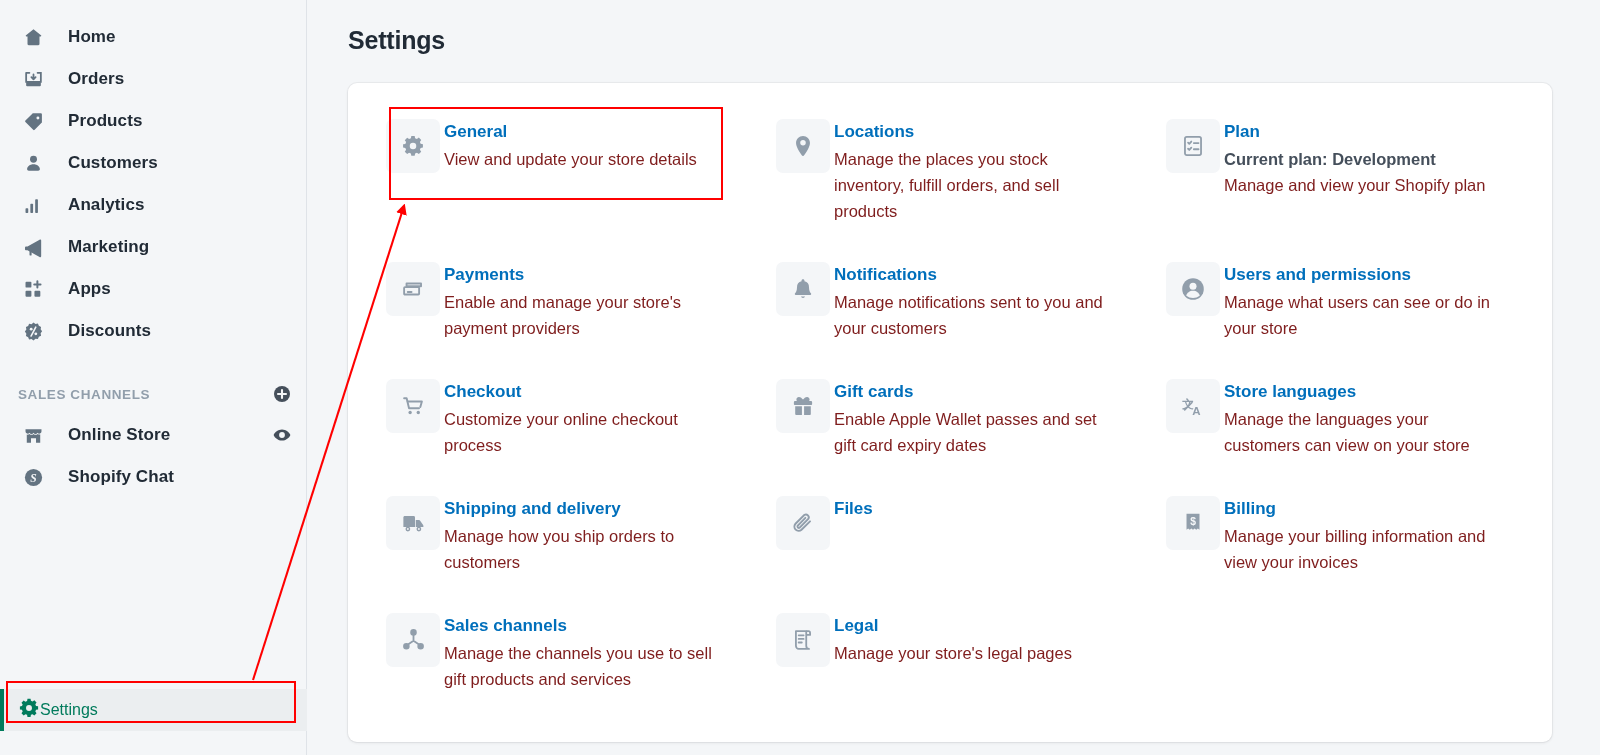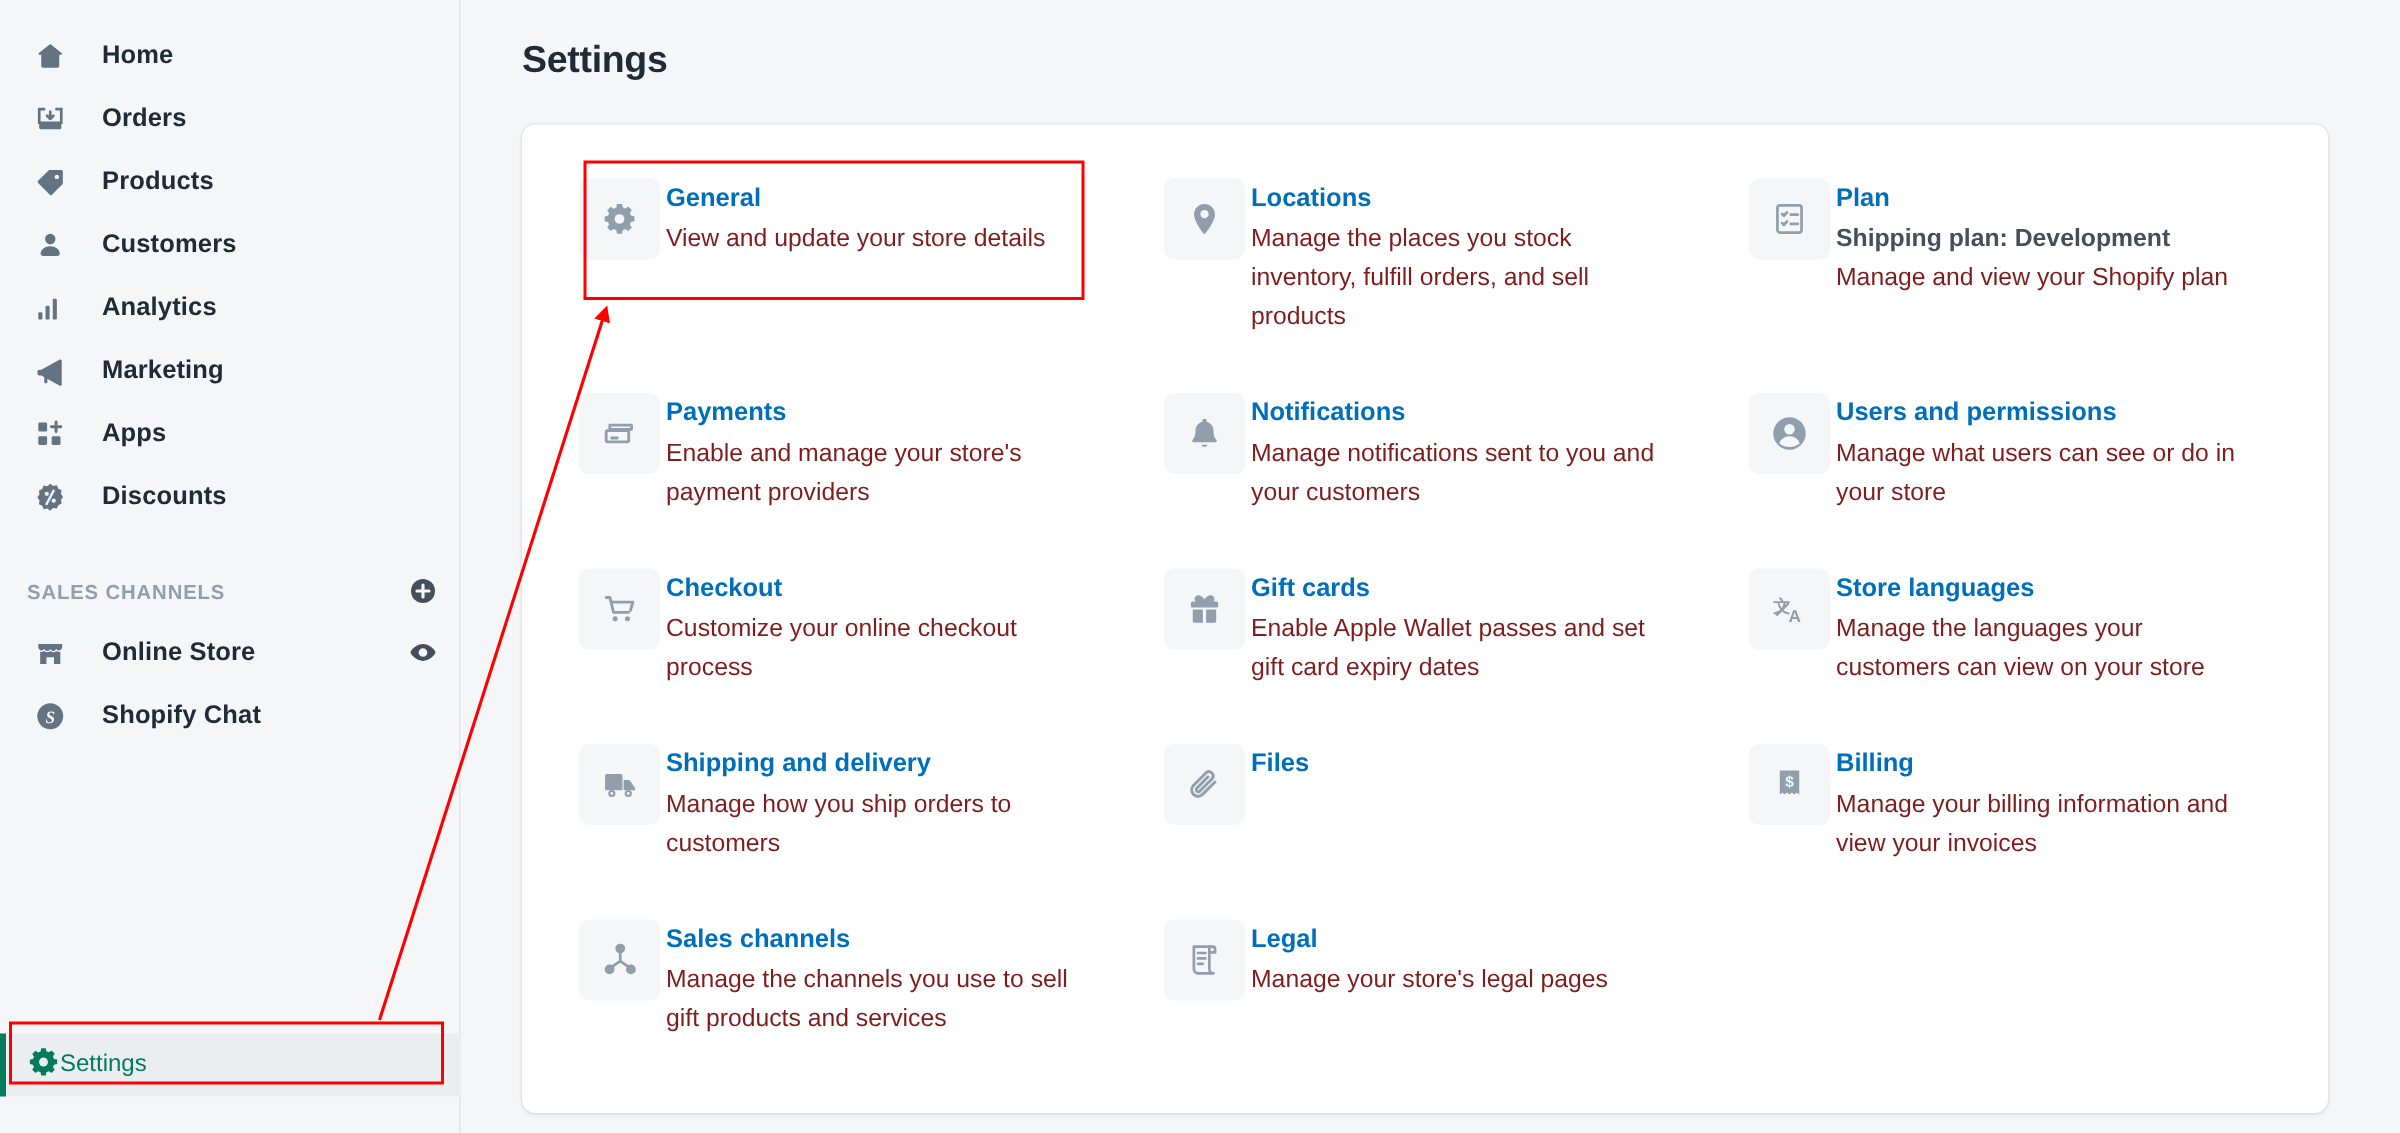--- a/index.html
+++ b/index.html
@@ -385,21 +385,21 @@
         <div class="setting-item">
           <span class="setting-icon">
             <svg width="24" height="24" viewBox="0 0 20 20" fill="none" stroke="currentColor" stroke-width="1.5">
                 <rect x="3.3" y="2.4" width="13.4" height="15.2" rx="1.5"></rect>
                 <path d="M5.9 7.2l1 1 1.7-1.9M5.9 12.3l1 1 1.7-1.9" stroke-linecap="round" stroke-linejoin="round"></path>
                 <path d="M10.7 7.6h3.9M10.7 12.7h3.9" stroke-linecap="round"></path>
               </svg>
           </span>
           <div class="setting-body">
             <div class="setting-title">Plan</div>
-            <span class="setting-strong">Shipping plan: Development</span>
+            <span class="setting-strong">Current plan: Development</span>
             <div class="setting-sub">Manage and view your Shopify plan</div>
           </div>
         </div>
 
         <div class="setting-item">
           <span class="setting-icon">
             <svg width="24" height="24" viewBox="0 0 20 20" fill="none" stroke="currentColor" stroke-width="1.55">
                 <path d="M4.6 5.4h12.1v2.3H4.6z" stroke-linejoin="round"></path>
                 <path d="M3.3 8.4h11.1c.4 0 .7.3.7.7v4.8c0 .4-.3.7-.7.7H3.3a.7.7 0 0 1-.7-.7V9.1c0-.4.3-.7.7-.7z" stroke-linejoin="round"></path>
                 <path d="M5.6 12.5h3.2" stroke-linecap="round"></path>

